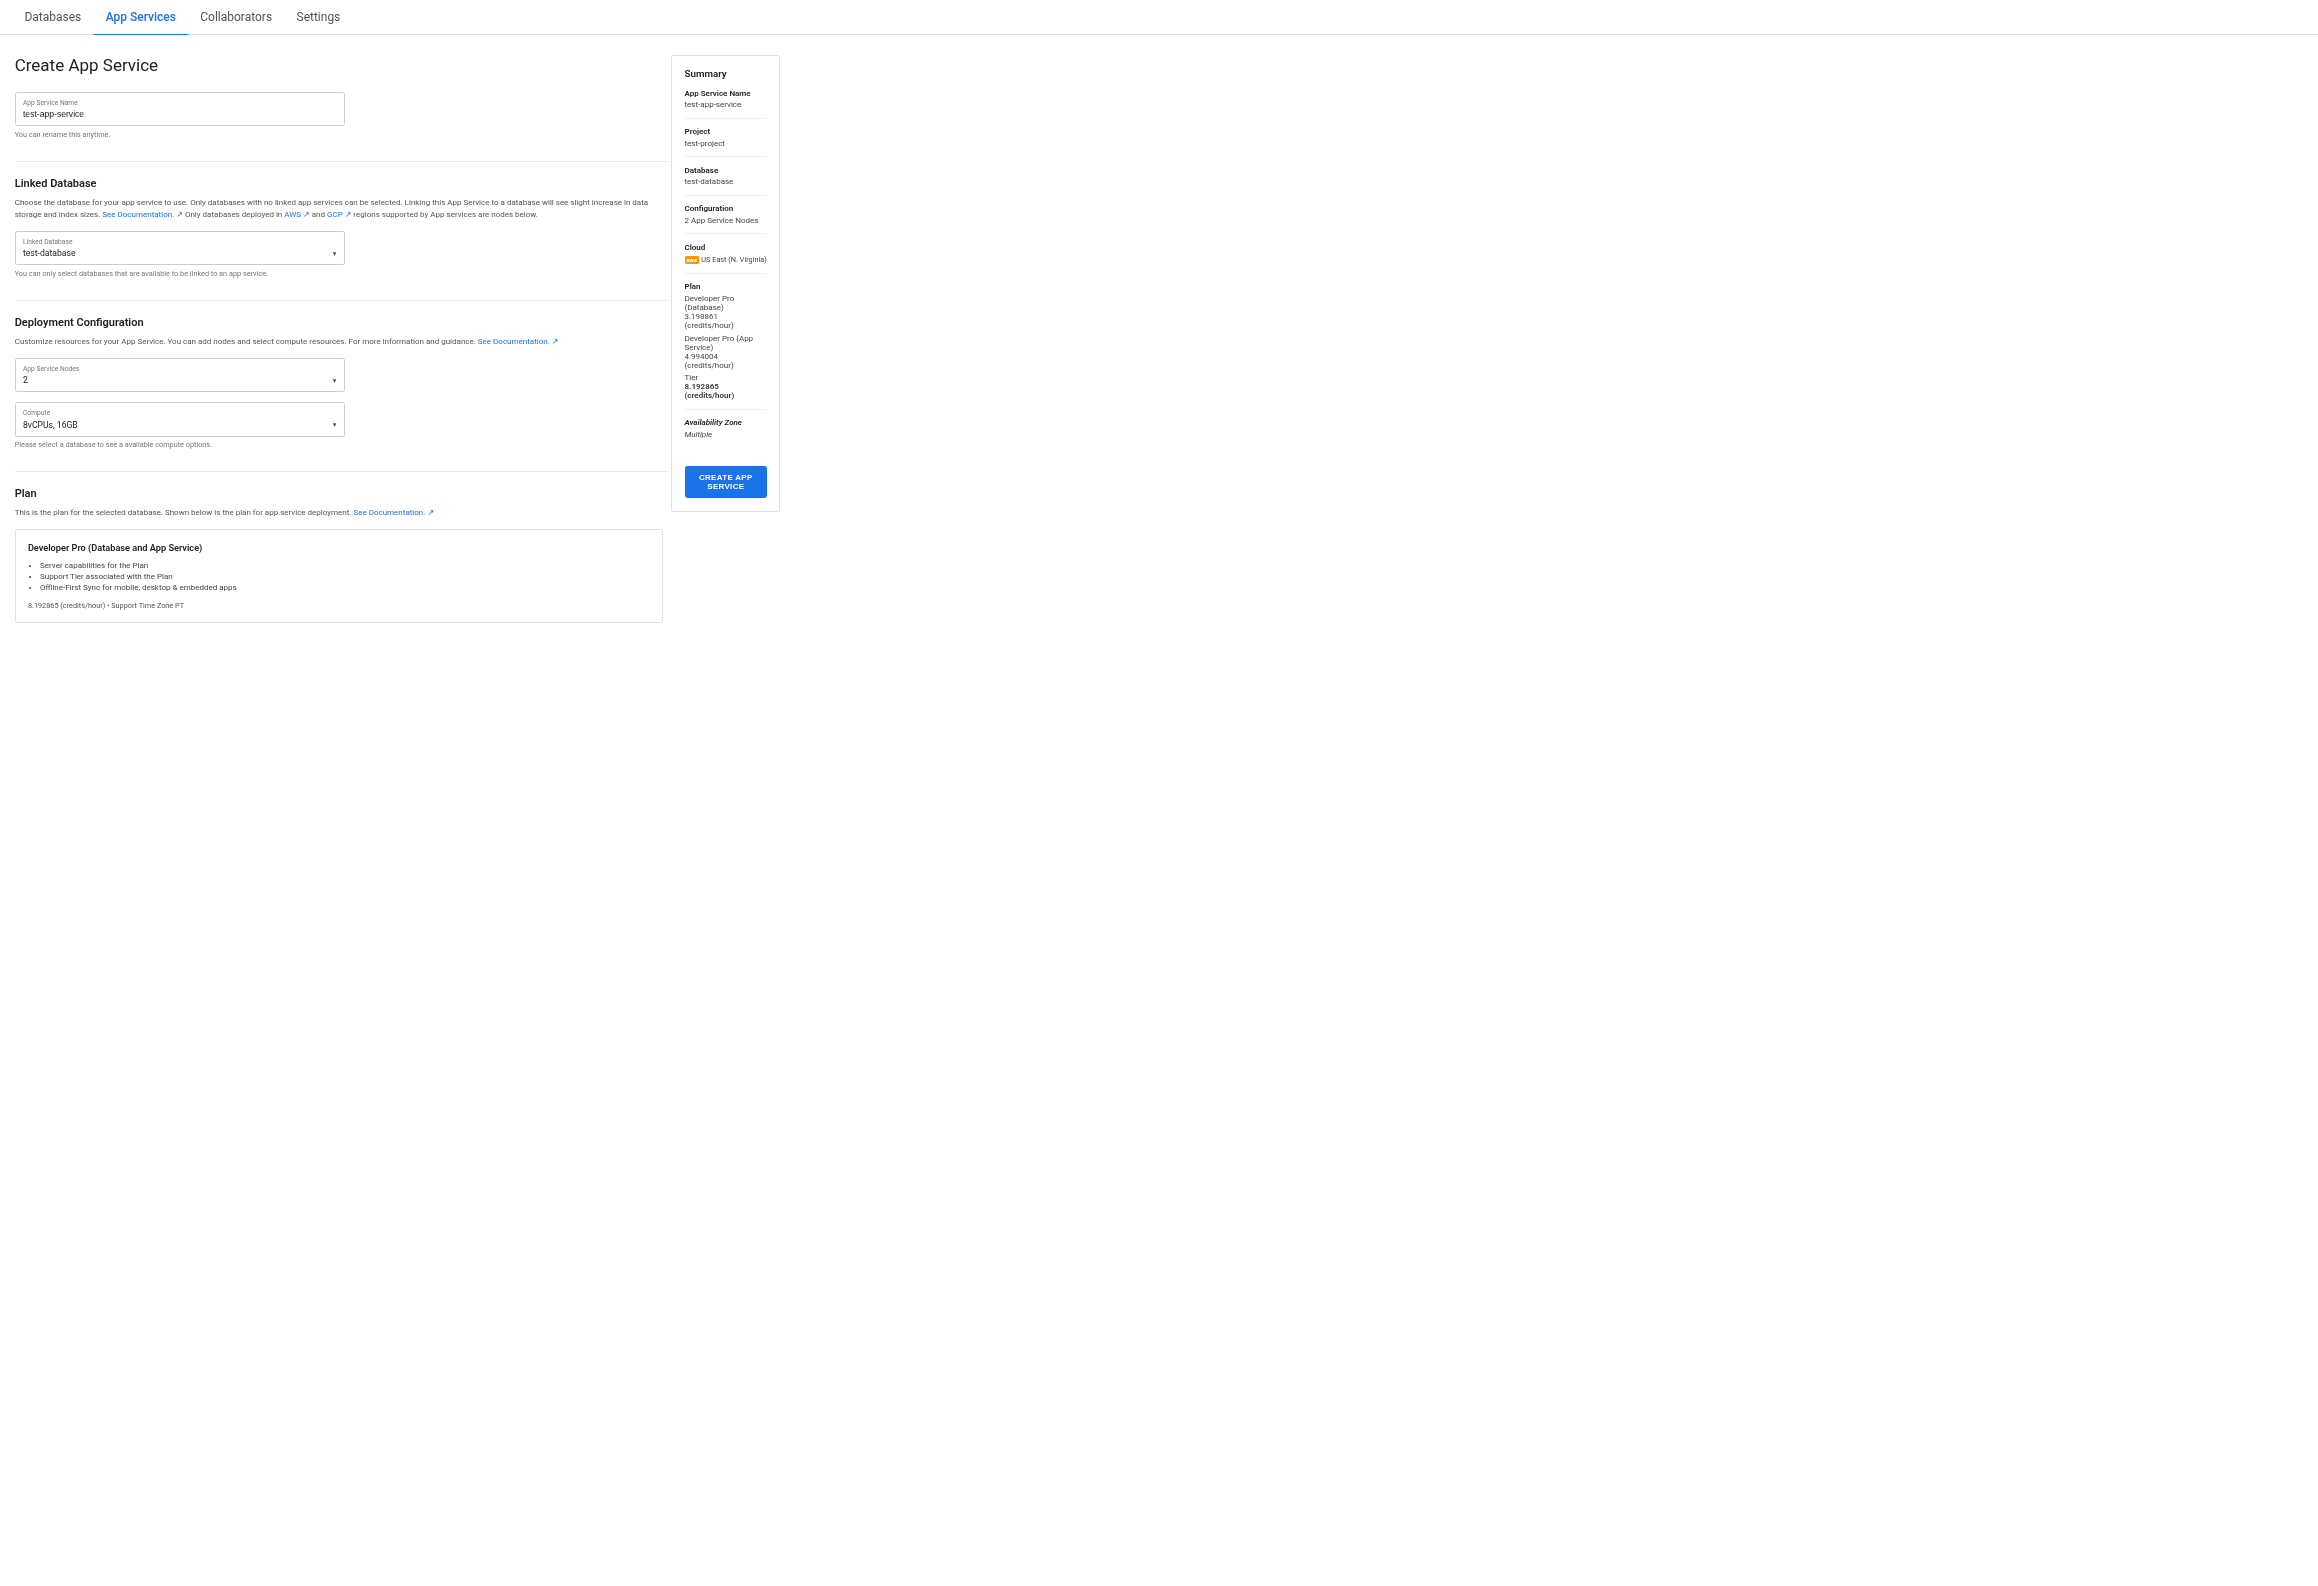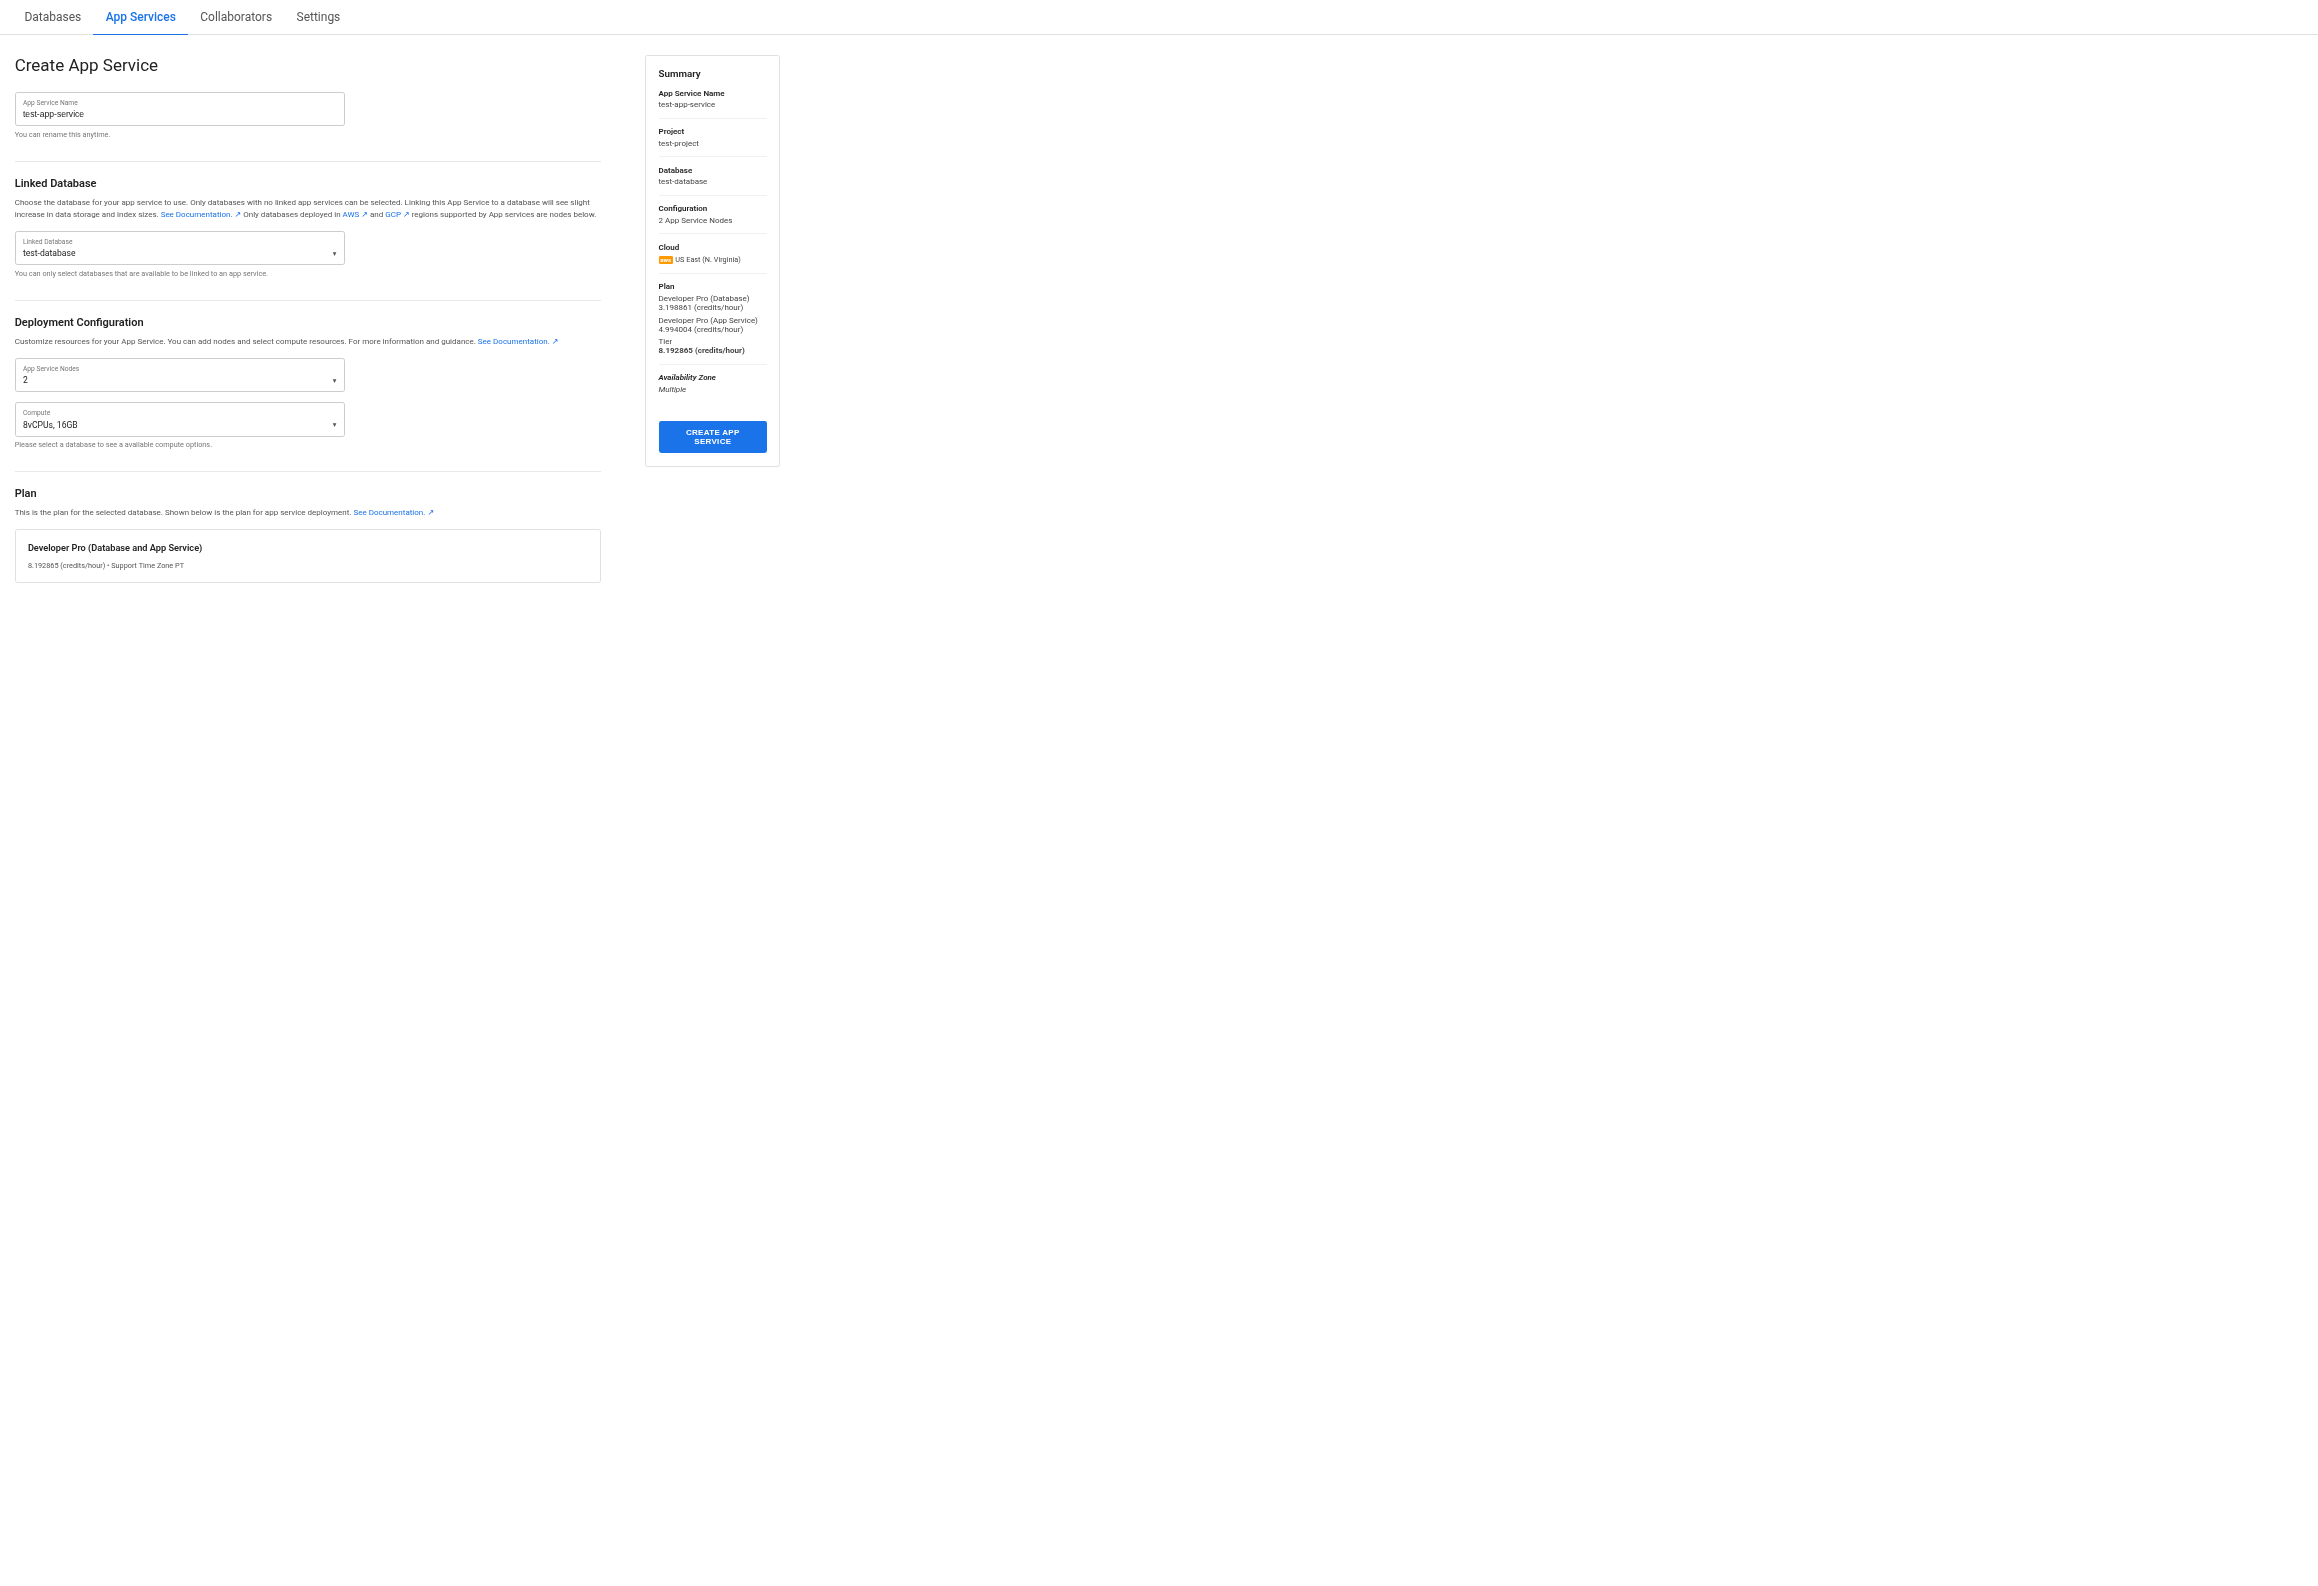--- a/index.html
+++ b/index.html
@@ -33,23 +33,22 @@
       gap: 4px;
       max-width: 795px;
     }
 
     .main-content {
       flex: 1;
       min-width: 0;
     }
 
     .sidebar {
-      width: 135px;
+      width: 109px;
       flex-shrink: 0;
-      margin-left: 40px;
     }
 
     
     .page-title {
       font-size: 17px;
       font-weight: 400;
       color: #222;
       margin-bottom: 17px;
     }
 
@@ -332,20 +331,26 @@
 
     <div class="form-section">
       <h2 class="section-title">Plan</h2>
       <p class="section-description">
         <span>This is the plan for the selected database. Shown below is the plan for app service deployment.</span>
         <a href="#"> <span>See Documentation.</span> ↗</a>
       </p>
 
       <div class="plan-box">
         <p class="plan-box-title">Developer Pro (Database and App Service)</p>
+        <ul class="plan-features">
+
+        <li>Server capabilities for the Plan</li>
+            <li>Support Tier associated with the Plan</li>
+            <li>Offline-First Sync for mobile, desktop &amp; embedded apps</li>
+          </ul>
         <p class="plan-pricing">8.192865 (credits/hour) • Support Time Zone PT</p>
       </div>
     </div>
 
   </div>
 
   <div class="sidebar">
     <div class="summary-panel">
       <h2 class="summary-title">Summary</h2>
 

